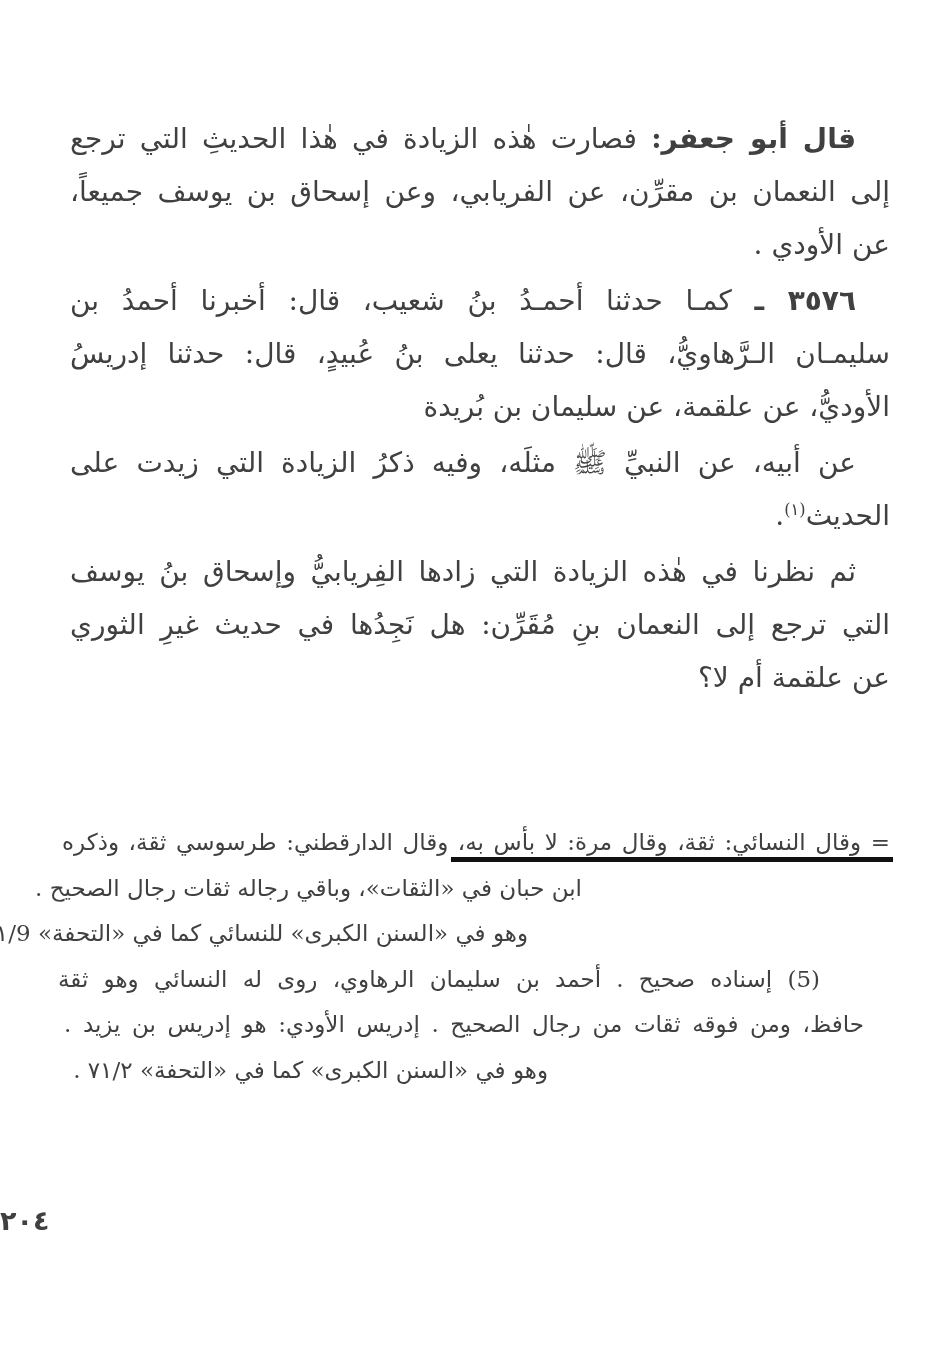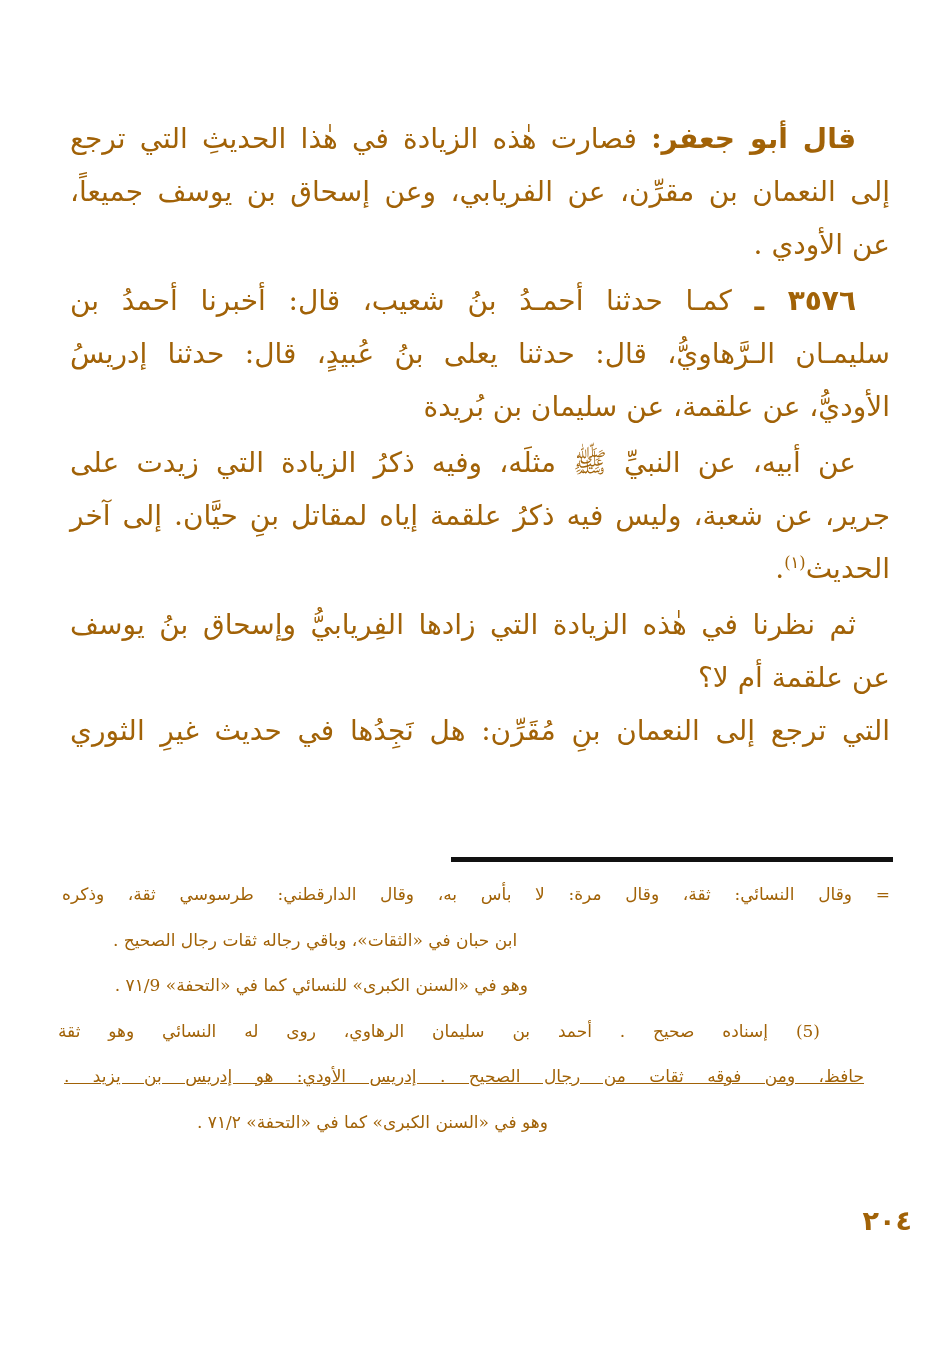--- a/index.html
+++ b/index.html
@@ -3,21 +3,21 @@
 <meta charset="utf-8">
 <style>
   html,body{margin:0;padding:0;background:#e8e8e8;}
   .page{
     position:relative;
     width:940px;height:1363px;
     margin:0 auto;
     background:#ffffff;
     overflow:hidden;
     font-family:"DejaVu Serif","DejaVu Sans",serif;
-    color:#a16207;
+    color:#404040;
     direction:rtl;
   }
   
   .main{
     position:absolute;
     top:112px;right:50px;left:70px;
     font-size:28px;
     line-height:53px;
     direction:rtl;
     text-align:right;
@@ -46,44 +46,44 @@
   .fn-sep{
     position:absolute;
     top:857px;right:47px;
     width:442px;height:2px;
     background:#111;
     border-top:3px solid #111;
   }
   
   .footnotes{
     position:absolute;
-    top:872px;right:50px;left:48px;
-    font-size:17px;
+    top:820px;right:50px;left:48px;
+    font-size:23px;
     line-height:45.5px;
     direction:rtl;
     text-align:right;
   }
   .fn-line{white-space:nowrap;}
   .fn-fill{
     white-space:normal;
     text-align:justify;
     text-align-last:justify;
   }
   .fn-l1{padding-left:14px;}
   .fn-l2{padding-right:308px;text-align:center;}
   .fn-l3{padding-right:318px;}
   .fn-l4{padding-right:362px;}
   .fn-l5{padding-right:70px;padding-left:10px;}
-  .fn-l6{padding-right:26px;padding-left:16px;text-decoration:underline;}
+  .fn-l6{padding-right:26px;padding-left:16px;}
   .fn-l7{padding-right:342px;}
   
   .page-number{
     position:absolute;
     top:1205px;left:0;right:28px;
-    text-align:right;
+    text-align:left;
     font-size:27px;
     font-weight:bold;
     letter-spacing:2px;
   }
 </style>
 </head>
 <body>
 
 <div class="page">
 
@@ -97,28 +97,27 @@
 
 
     <div class="para">
       <div class="line line-fill indent1"><span class="bold">٣٥٧٦ ـ</span> <span>كمـا حدثنا أحمـدُ بنُ شعيب، قال: أخبرنا أحمدُ بن</span></div>
       <div class="line line-fill">سليمـان الـرَّهاويُّ، قال: حدثنا يعلى بنُ عُبيدٍ، قال: حدثنا إدريسُ</div>
       <div class="line">الأوديُّ، عن علقمة، عن سليمان بن بُريدة</div>
     </div>
 
     <div class="para">
       <div class="line line-fill indent1"><span>عن أبيه، عن النبيِّ</span> <span>ﷺ</span> <span>مثلَه، وفيه ذكرُ الزيادة التي زيدت على</span></div>
-      <div class="line line-fill">جرير، عن شعبة، وليس فيه ذكرُ علقمة إياه لمقاتل بنِ حيَّان. إلى آخر</div>
       <div class="line"><span>الحديث</span><sup class="fn-mark">(١)</sup><span>.</span></div>
     </div>
 
     <div class="para">
       <div class="line line-fill indent1">ثم نظرنا في هٰذه الزيادة التي زادها الفِريابيُّ وإسحاق بنُ يوسف</div>
+      <div class="line line-fill">التي ترجع إلى النعمان بنِ مُقَرِّن: هل نَجِدُها في حديث غيرِ الثوري</div>
       <div class="line">عن علقمة أم لا؟</div>
-      <div class="line line-fill">التي ترجع إلى النعمان بنِ مُقَرِّن: هل نَجِدُها في حديث غيرِ الثوري</div>
     </div>
 
   </div>
 
   <div class="fn-sep"></div>
 
   <div class="footnotes">
     <div class="fn-line fn-fill fn-l1">= وقال النسائي: ثقة، وقال مرة: لا بأس به، وقال الدارقطني: طرسوسي ثقة، وذكره</div>
     <div class="fn-line fn-l2">ابن حبان في «الثقات»، وباقي رجاله ثقات رجال الصحيح .</div>
     <div class="fn-line fn-l4">وهو في «السنن الكبرى» للنسائي كما في «التحفة» ٧١/9 .</div>

